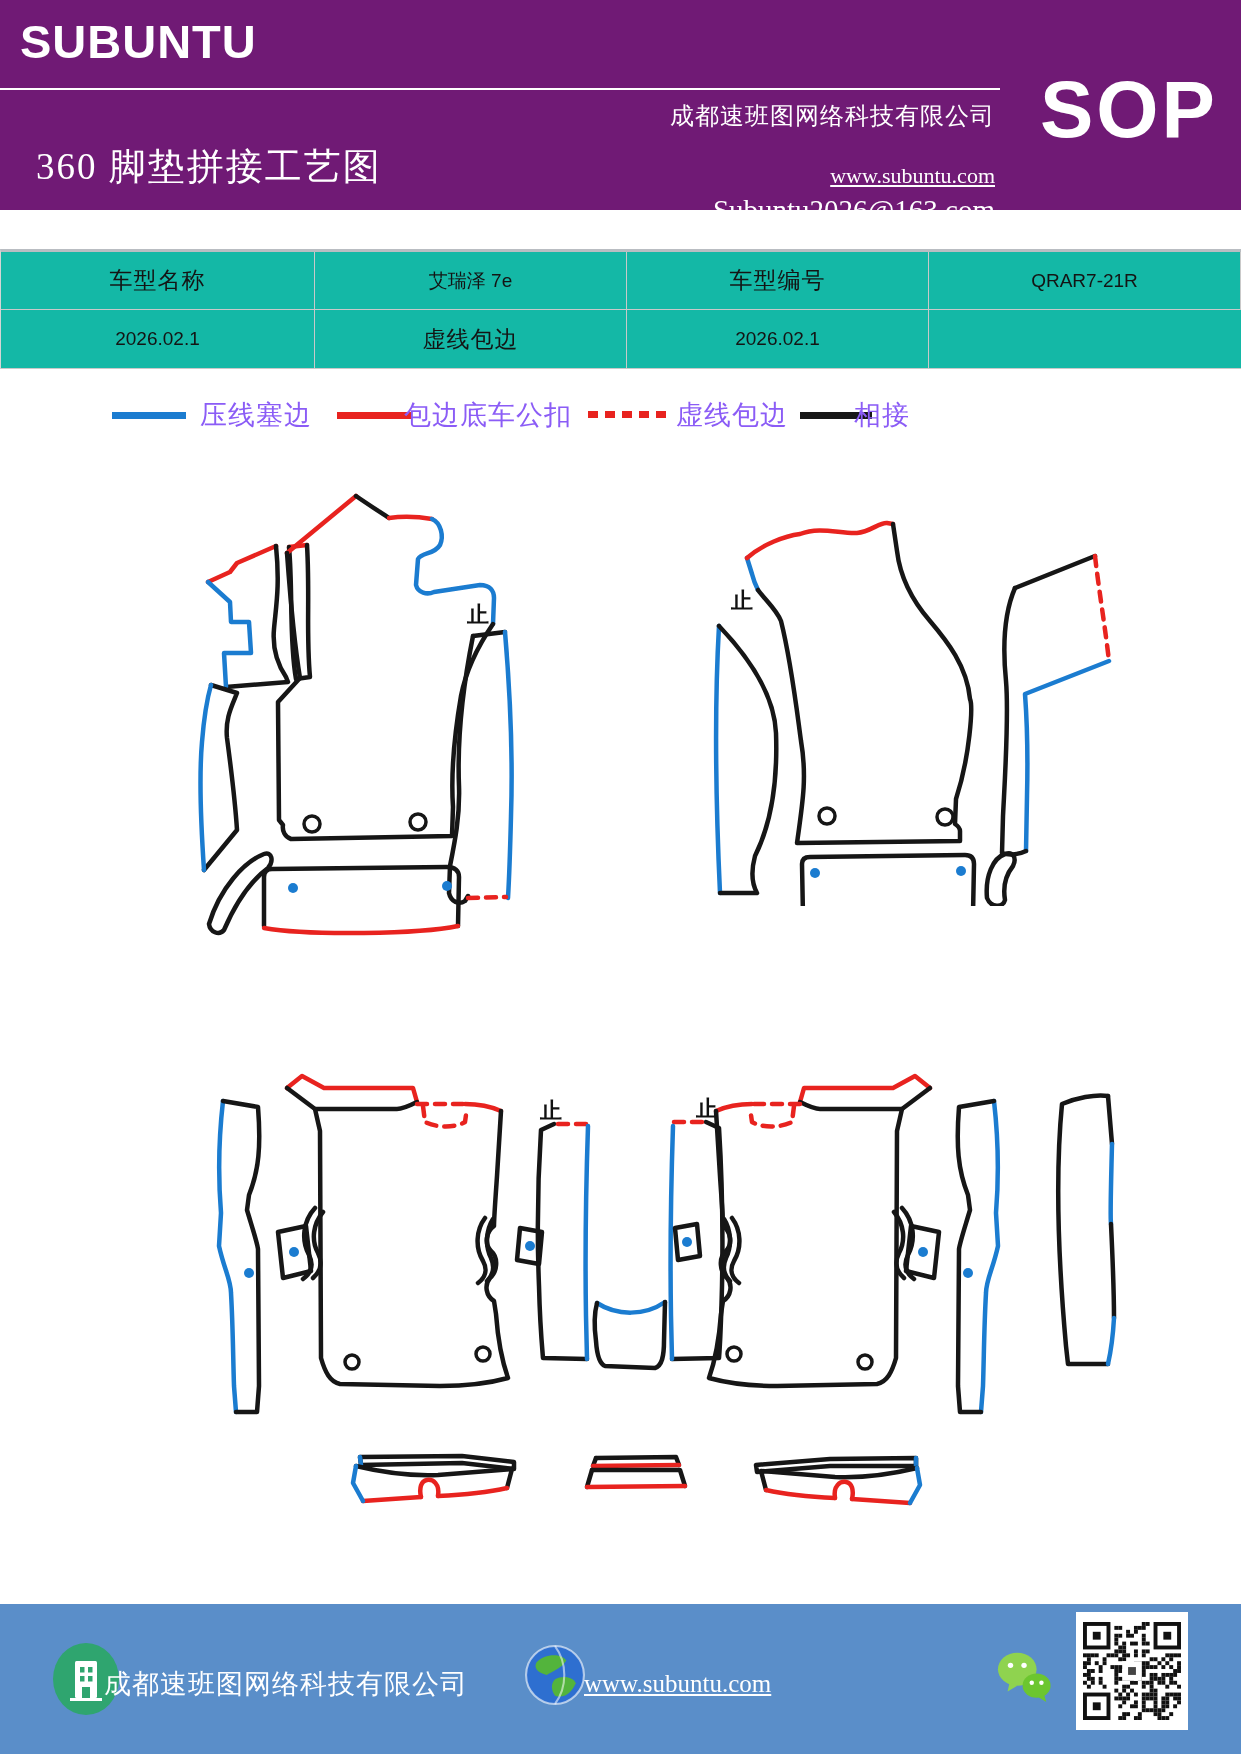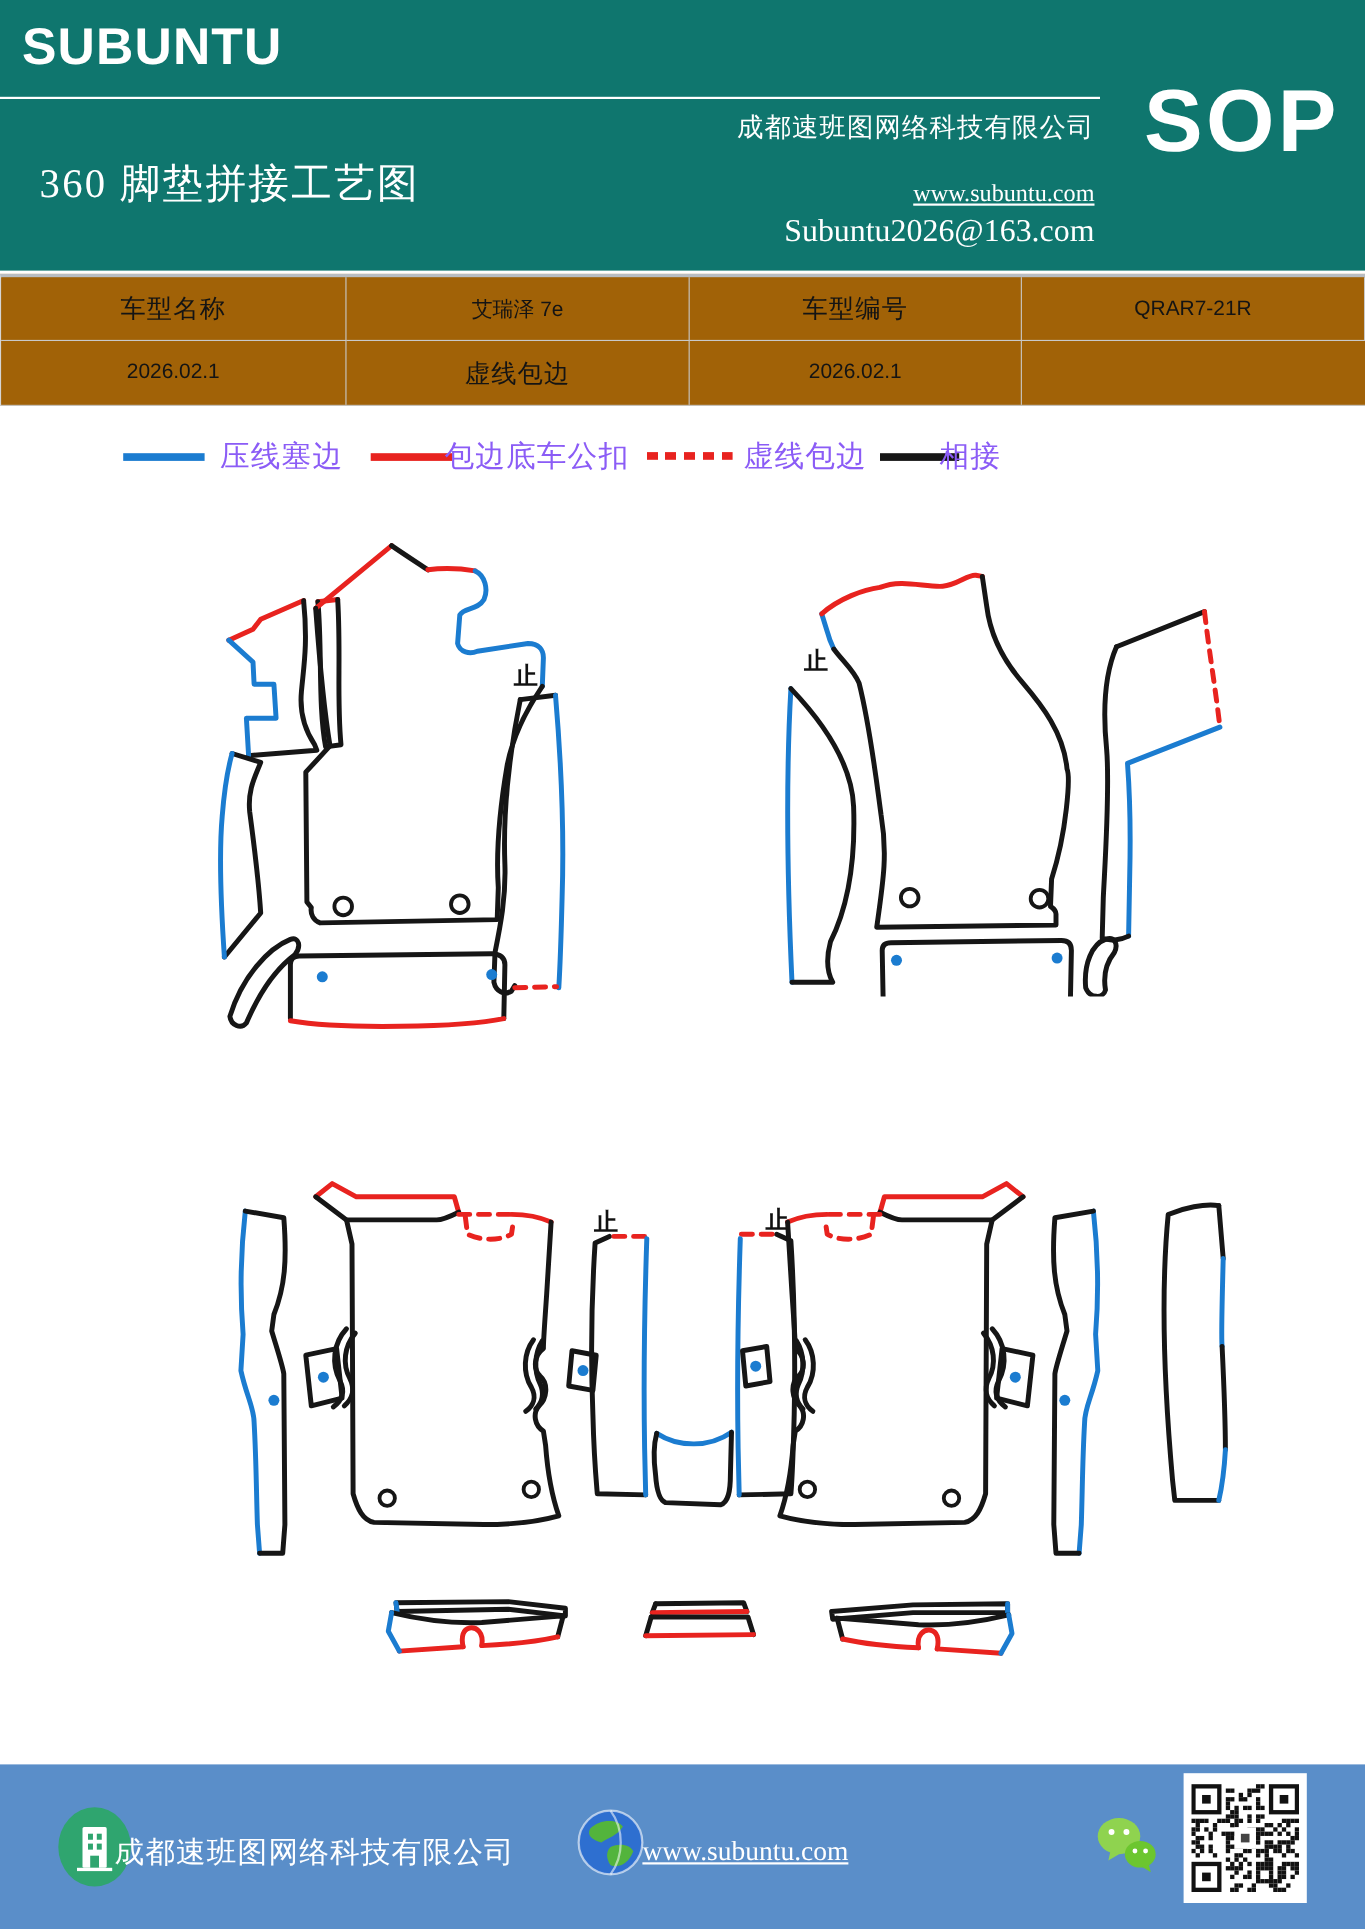--- a/index.html
+++ b/index.html
@@ -1,30 +1,30 @@
 <!DOCTYPE html>
 <html><head>
 <meta charset="utf-8">
 <style>
   html,body{margin:0;padding:0;background:#9aa3ad;}
   .page{position:relative;width:1241px;height:1754px;background:#ffffff;overflow:hidden;
         font-family:"Liberation Serif",serif;margin:0 auto;}
   
-  .banner{position:absolute;left:0;top:0;width:1241px;height:246px;background:#0f766e;}
+  .banner{position:absolute;left:0;top:0;width:1241px;height:210px;background:#701a75;}
   .brand{position:absolute;left:20px;top:14px;font-family:"Liberation Sans",sans-serif;
          font-weight:bold;font-size:47px;color:#fff;letter-spacing:1px;}
   .banner-divider{position:absolute;left:0;top:88px;width:1000px;height:2px;background:#fff;}
   .page-title{position:absolute;left:36px;top:142px;font-size:37px;color:#fff;letter-spacing:2px;}
   .hdr-company{position:absolute;right:246px;top:100px;font-size:24px;color:#fff;letter-spacing:1px;}
   .hdr-website{position:absolute;right:246px;top:163px;font-size:22px;color:#fff;text-decoration:underline;cursor:pointer;}
   .hdr-email{position:absolute;right:246px;top:194px;font-size:29px;color:#fff;}
   .sop{position:absolute;left:1040px;top:70px;font-family:"Liberation Sans",sans-serif;
        font-weight:bold;font-size:80px;color:#fff;letter-spacing:3px;line-height:1;}
   
-  .info-table{position:absolute;left:0;top:249px;width:1241px;background:#a16207;
+  .info-table{position:absolute;left:0;top:249px;width:1241px;background:#14b8a6;
               border-top:3px solid #b9bdc2;border-bottom:1px solid #c9c9c9;border-left:1px solid #d5d5d5;
               display:grid;grid-template-columns:314px 312px 302px 312px;grid-template-rows:58px 58px;}
   .cell{border-right:1px solid #c9c9c9;display:flex;align-items:center;justify-content:center;
         font-size:23px;color:#141414;letter-spacing:1px;}
   .cell.top{border-bottom:1px solid #c9c9c9;}
   .cell.value{font-family:"Liberation Sans",sans-serif;font-size:19px;letter-spacing:0;}
   
   .legend-label{position:absolute;top:397px;font-size:27px;color:#8b5cf6;letter-spacing:1px;}
   .swatch{position:absolute;height:7px;}
   .sw-blue{left:112px;top:412px;width:74px;background:#1b7cd0;}

